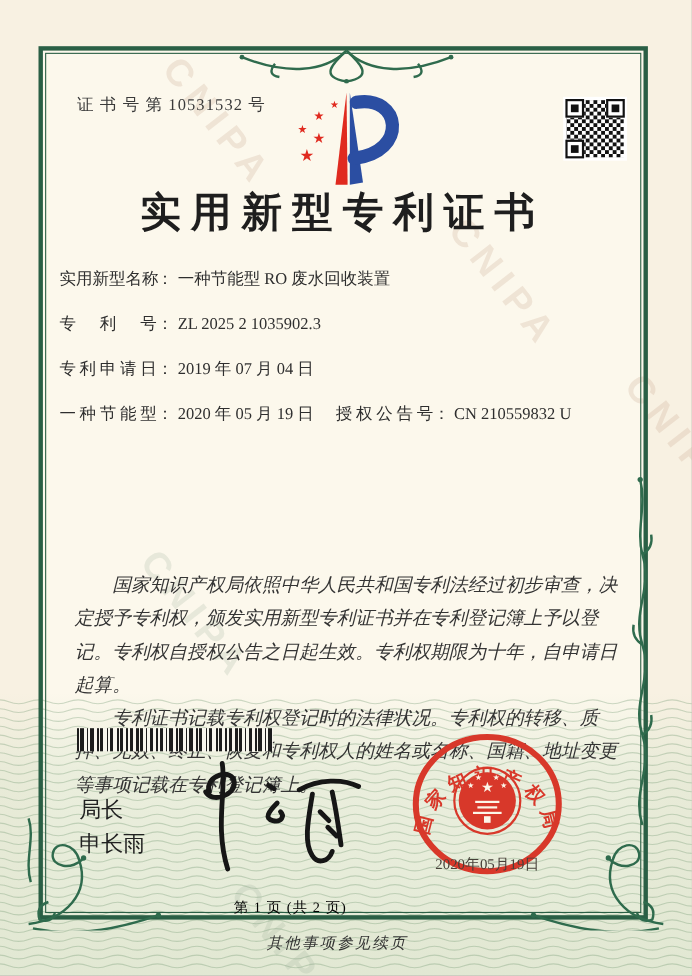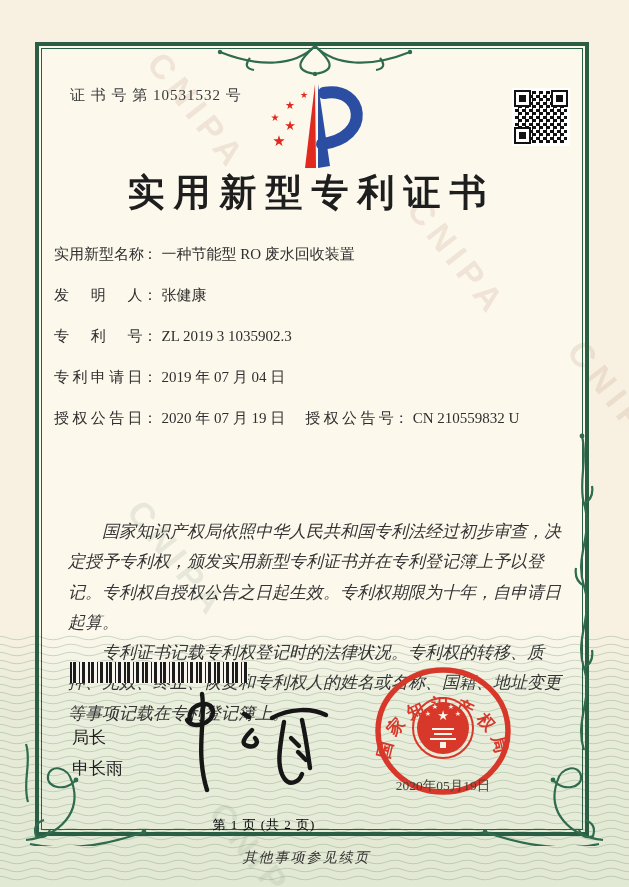--- a/index.html
+++ b/index.html
@@ -34,21 +34,21 @@
   .pair2{margin-left:20px;}
   
   #paras{left:68px;top:517px;width:500px;font-size:17px;line-height:1.78;color:#343434;
          font-style:italic;}
   #paras p{margin:0;text-indent:2em;}
   
   #barcode{left:70px;top:662px;width:178px;height:21px;
     background:repeating-linear-gradient(90deg,#1c1c1c 0 2px,#f8f6ee 2px 3px,#1c1c1c 3px 6px,#f8f6ee 6px 9px,#1c1c1c 9px 10px,#f8f6ee 10px 12px,#1c1c1c 12px 15px,#f8f6ee 15px 18px);}
   
   #director{left:72px;top:722px;font-family:"Liberation Sans","DejaVu Sans",sans-serif;
-            font-size:17px;line-height:31px;color:#222;}
+            font-size:20px;line-height:31px;color:#222;}
   
   #page-info{left:0;top:816px;width:528px;text-align:center;font-size:13px;color:#000000;letter-spacing:1px;}
   #footer-note{left:0;top:849px;width:613px;text-align:center;font-size:14px;color:#333;
                font-style:italic;letter-spacing:2px;}
   
   #qr{left:512px;top:88px;width:54px;height:54px;background:#fff;padding:2px;}
   #qr .mods{position:absolute;left:3px;top:3px;width:52px;height:52px;
      background:repeating-conic-gradient(#111 0 25%,#fff 0 50%) 0 0/7px 7px;}
   .finder{position:absolute;width:13px;height:13px;border:2px solid #111;background:#fff;}
   .finder::after{content:"";position:absolute;left:3px;top:3px;width:7px;height:7px;background:#111;}
@@ -161,30 +161,27 @@
 
   <div class="abs" id="cert-number">证 书 号 第 10531532 号</div>
 
   <div class="abs" id="title">实用新型专利证书</div>
 
   <div class="abs" id="fields">
     <div class="frow">
       <span class="flabel">实用新型名称</span><span class="fcolon">：</span><span class="fval">一种节能型 RO 废水回收装置</span>
     </div>
     <div class="frow">
-      <span class="flabel">发明人</span><span class="fcolon">：</span><span class="fval">张健康</span>
-    </div>
-    <div class="frow">
-      <span class="flabel">专利号</span><span class="fcolon">：</span><span class="fval">ZL 2019 3 1035902.3</span>
+      <span class="flabel">专利号</span><span class="fcolon">：</span><span class="fval">ZL 2025 2 1035902.3</span>
     </div>
     <div class="frow">
       <span class="flabel">专利申请日</span><span class="fcolon">：</span><span class="fval">2019 年 07 月 04 日</span>
     </div>
     <div class="frow">
-      <span class="flabel">授权公告日</span><span class="fcolon">：</span><span class="fval">2020 年 07 月 19 日</span><span class="flabel pair2">授权公告号</span><span class="fcolon">：</span><span class="fval">CN 210559832 U</span>
+      <span class="flabel">一种节能型</span><span class="fcolon">：</span><span class="fval">2020 年 05 月 19 日</span><span class="flabel pair2">授权公告号</span><span class="fcolon">：</span><span class="fval">CN 210559832 U</span>
     </div>
   </div>
 
   <div class="abs" id="paras">
     <p>国家知识产权局依照中华人民共和国专利法经过初步审查，决定授予专利权，颁发实用新型专利证书并在专利登记簿上予以登记。专利权自授权公告之日起生效。专利权期限为十年，自申请日起算。</p>
     <p>专利证书记载专利权登记时的法律状况。专利权的转移、质押、无效、终止、恢复和专利权人的姓名或名称、国籍、地址变更等事项记载在专利登记簿上。</p>
   </div>
 
   <div class="abs" id="barcode"></div>
 

